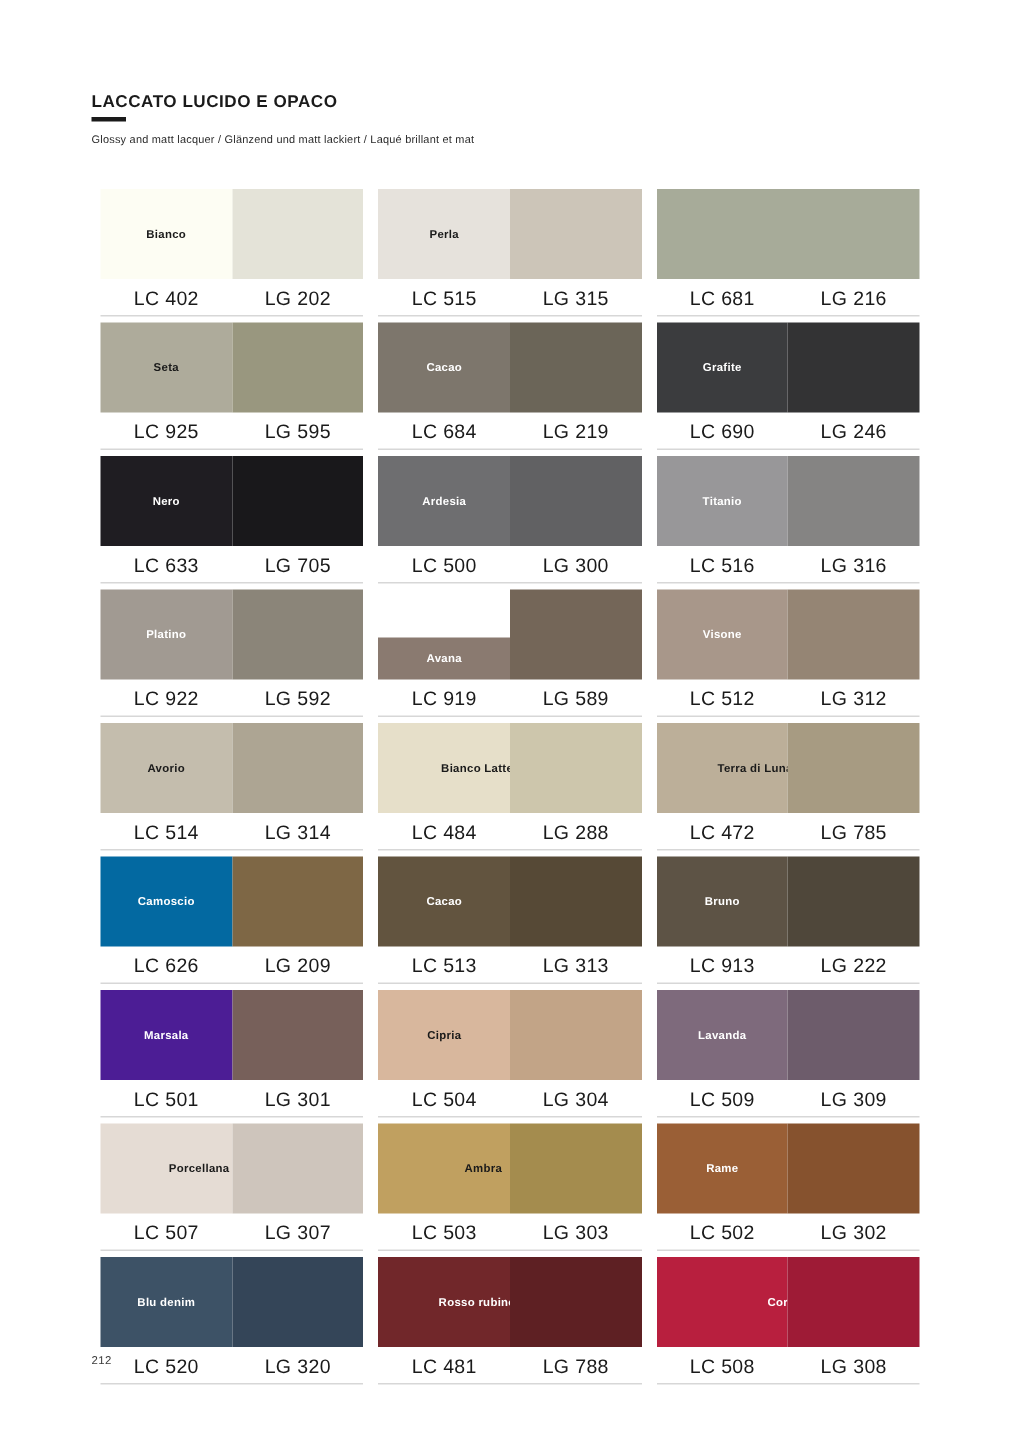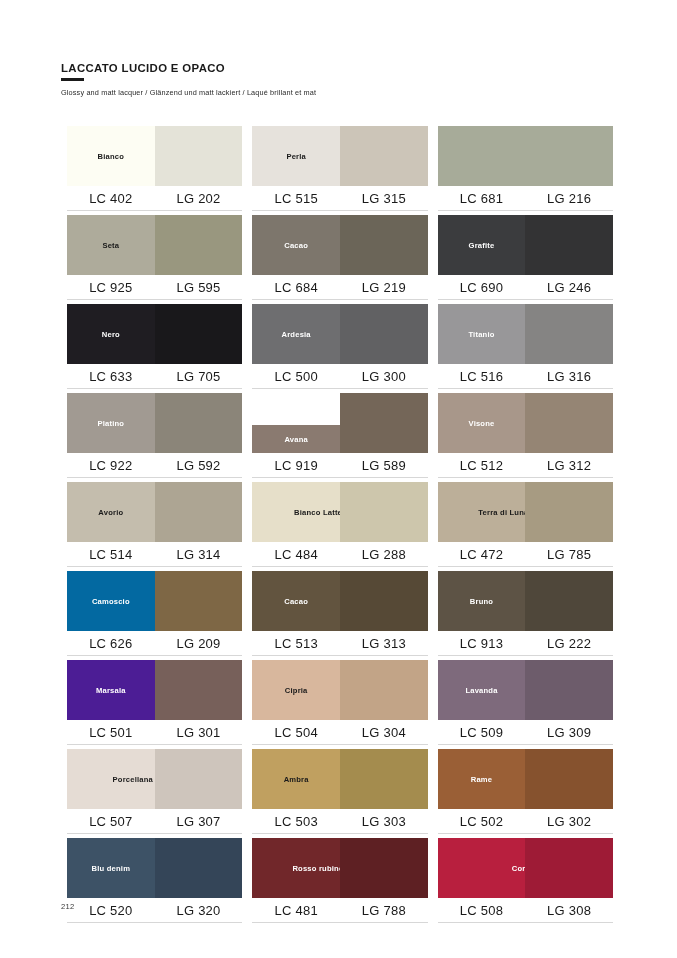--- a/index.html
+++ b/index.html
@@ -333,21 +333,21 @@
             <div class="half" style="background: rgb(206, 197, 188);"></div>
           </div>
           <div class="codes">
             <div class="code">LC 507</div>
             <div class="code">LG 307</div>
           </div>
         </div>
         <div class="cell">
           <div class="chip">
             <div class="half" style="background: rgb(192, 160, 96);">
-              <div class="chip-label" style="color: rgb(26, 26, 26);">Ambra</div>
+              <div class="chip-label" style="color: rgb(26, 26, 26); margin-left: 26px;">Ambra</div>
             </div>
             <div class="half" style="background: rgb(164, 140, 78);"></div>
           </div>
           <div class="codes">
             <div class="code">LC 503</div>
             <div class="code">LG 303</div>
           </div>
         </div>
         <div class="cell">
           <div class="chip">

